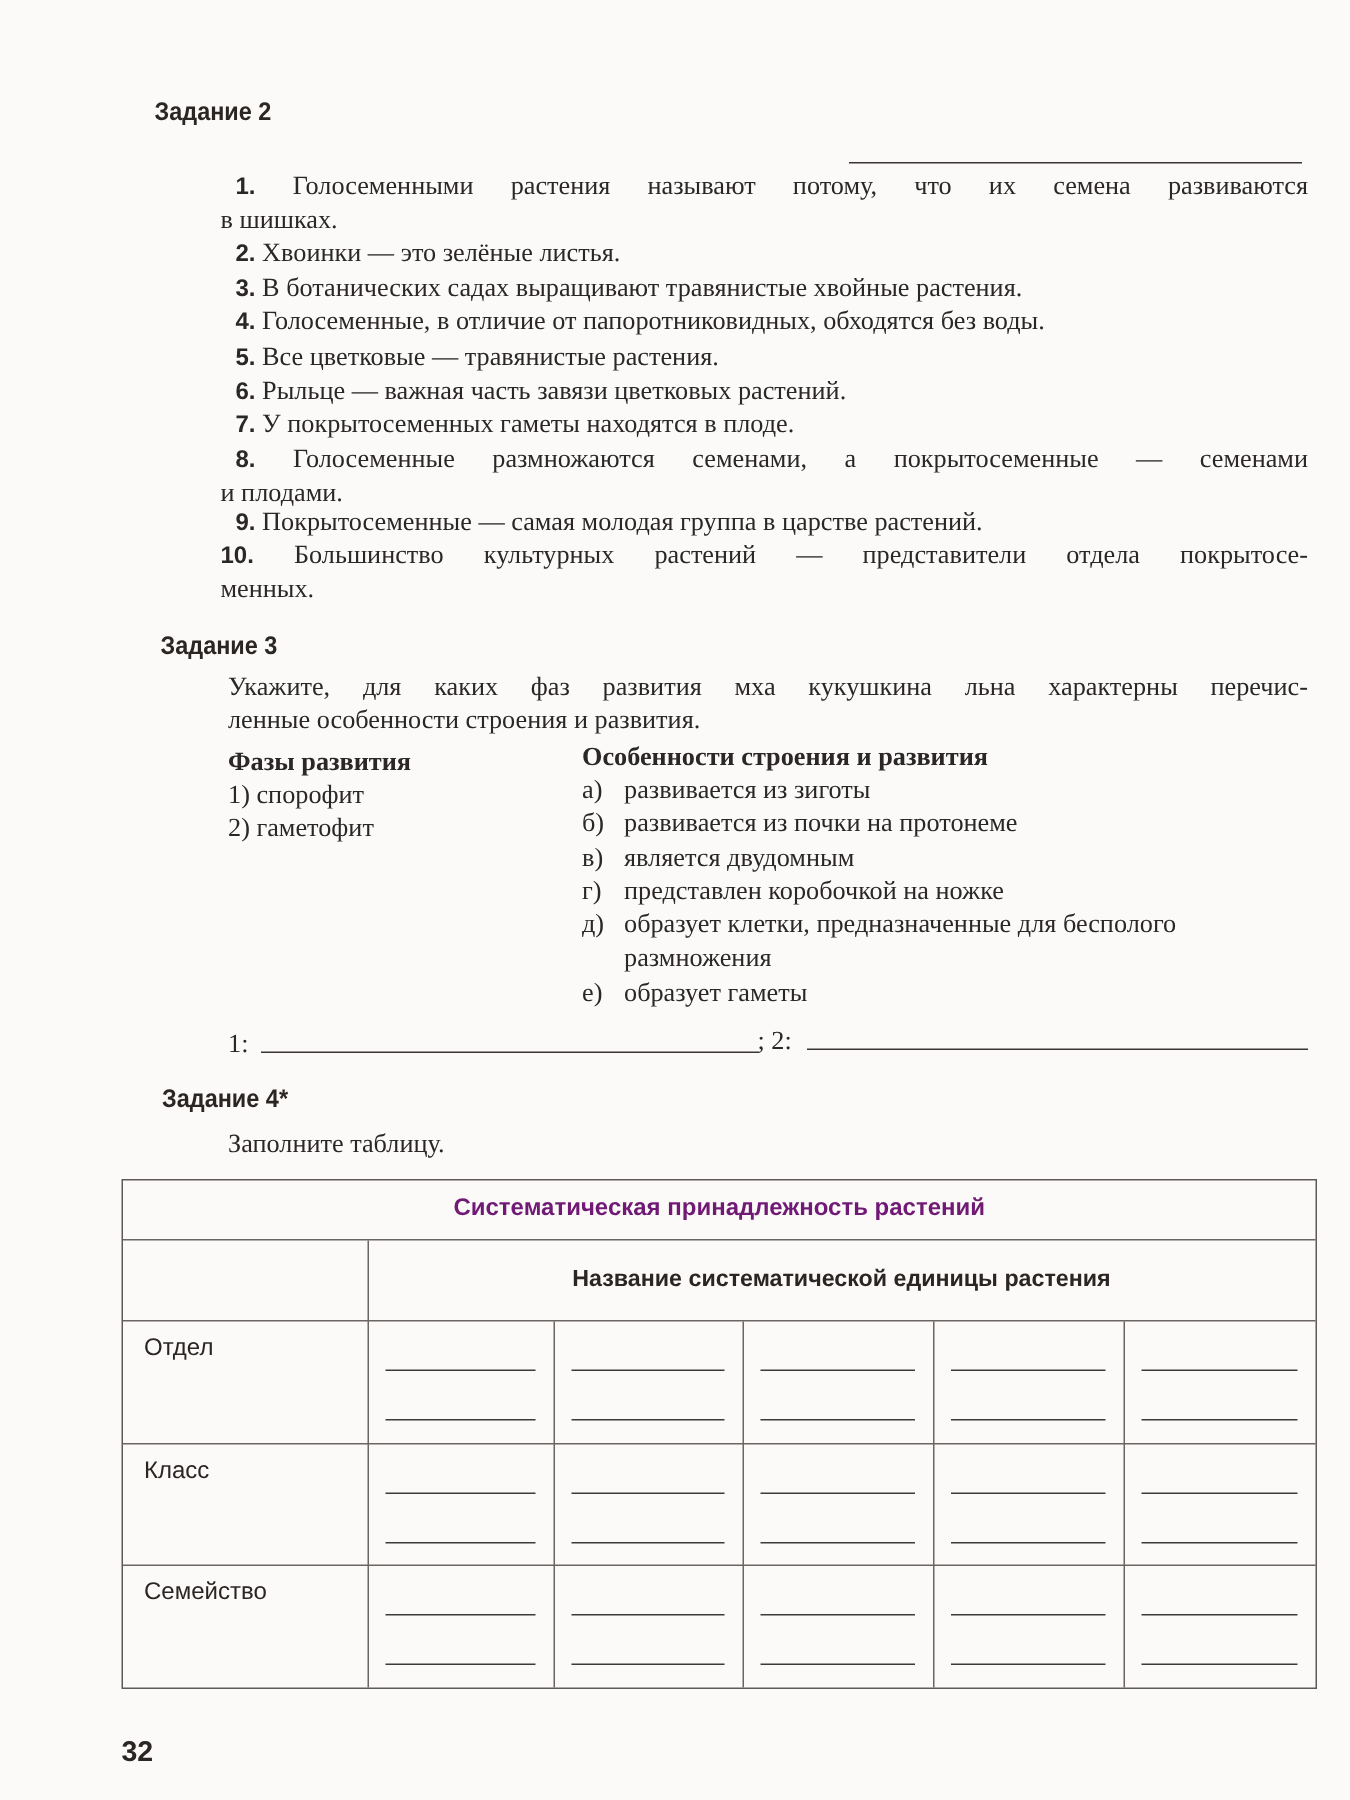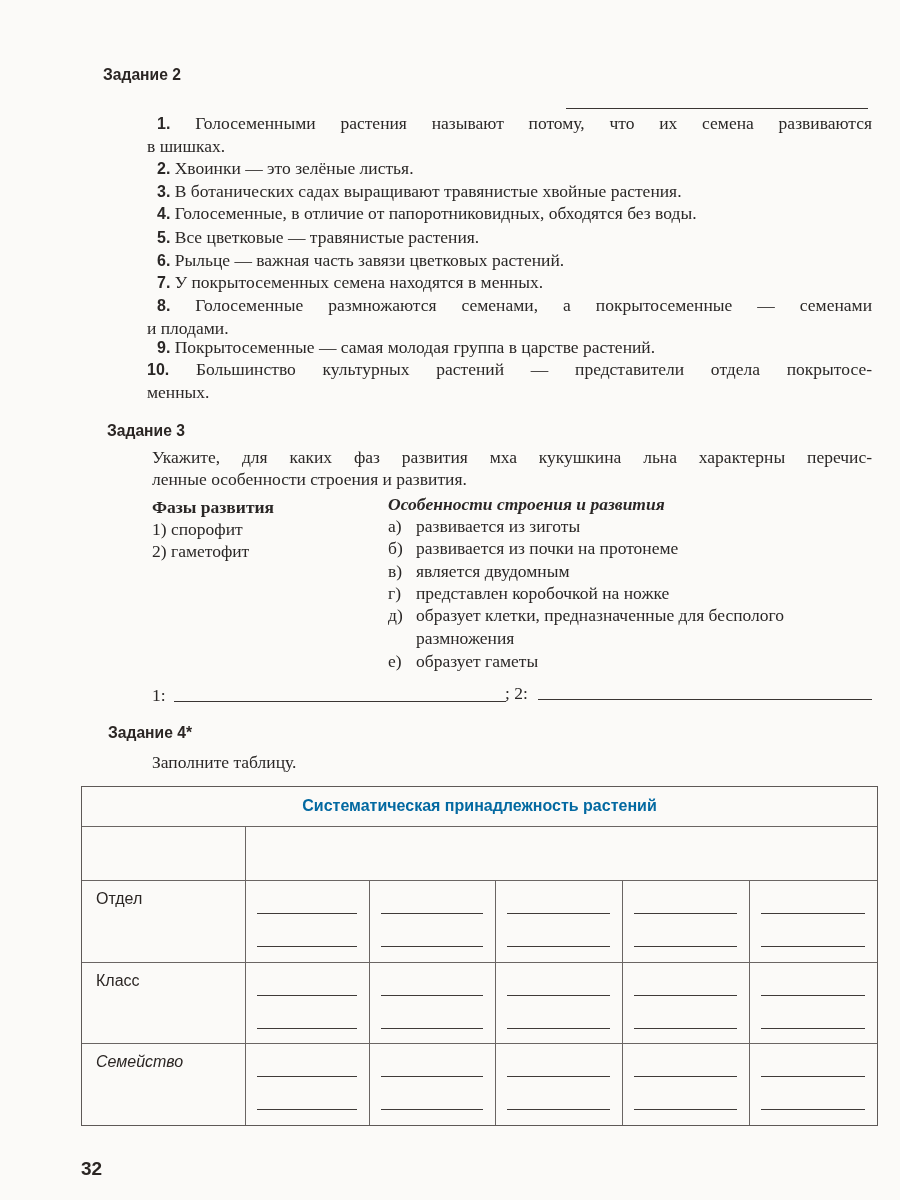--- a/index.html
+++ b/index.html
@@ -21,21 +21,21 @@
   .num { font-family: "Liberation Sans", "DejaVu Sans", sans-serif; font-weight: bold; font-size: 16px; }
   .justify { white-space: normal; text-align: justify; text-align-last: justify; }
   .blank { position: absolute; border-bottom: 1.3px solid #3a3533; height: 0; }
   .bold-serif { font-weight: bold; }
 
   
   .tbl { position: absolute; left: 69px; top: 786px; width: 797px; height: 340px; border: 1.5px solid #5e5957; box-sizing: border-box; }
   .hline { position: absolute; height: 0; border-top: 1.5px solid #6a6563; }
   .vline { position: absolute; width: 0; border-left: 1.5px solid #6a6563; }
   .sans { font-family: "Liberation Sans", "DejaVu Sans", sans-serif; }
-  .tbl-title { position: absolute; left: 0; width: 100%; top: 10px; text-align: center; font-size: 16px; font-weight: bold; color: #0369a1; }
+  .tbl-title { position: absolute; left: 0; width: 100%; top: 10px; text-align: center; font-size: 16px; font-weight: bold; color: #701a75; }
   .tbl-sub { position: absolute; font-size: 15.5px; font-weight: bold; text-align: center; line-height: 21px; color: #2b2624; }
   .row-label { position: absolute; font-size: 16px; color: #2b2624; }
   .tline { position: absolute; height: 0; border-top: 1.3px solid #3f3a38; width: 100px; }
   .page-num { position: absolute; left: 69px; top: 1158px; font-family: "Liberation Sans", "DejaVu Sans", sans-serif; font-weight: bold; font-size: 19px; color: #2b2624; }
 </style>
 </head>
 <body>
 
 <div class="page">
 
@@ -43,37 +43,37 @@
   <div class="blank" style="left:554px; top:108px; width:302px;"></div>
 
   <div id="t2-list">
       <div class="text justify" style="left: 145px; top: 112px; width: 715px;"><span class="num">1.</span> <span>Голосеменными растения называют потому, что их семена развиваются</span></div>
       <div class="text" style="left: 135px; top: 135px;">в шишках.</div>
       <div class="text" style="left: 145px; top: 157px;"><span class="num">2.</span> <span>Хвоинки — это зелёные листья.</span></div>
       <div class="text" style="left: 145px; top: 180px;"><span class="num">3.</span> <span>В ботанических садах выращивают травянистые хвойные растения.</span></div>
       <div class="text" style="left: 145px; top: 202px;"><span class="num">4.</span> <span>Голосеменные, в отличие от папоротниковидных, обходятся без воды.</span></div>
       <div class="text" style="left: 145px; top: 226px;"><span class="num">5.</span> <span>Все цветковые — травянистые растения.</span></div>
       <div class="text" style="left: 145px; top: 249px;"><span class="num">6.</span> <span>Рыльце — важная часть завязи цветковых растений.</span></div>
-      <div class="text" style="left: 145px; top: 271px;"><span class="num">7.</span> <span>У покрытосеменных семена находятся в менных.</span></div>
+      <div class="text" style="left: 145px; top: 271px;"><span class="num">7.</span> <span>У покрытосеменных гаметы находятся в плоде.</span></div>
       <div class="text justify" style="left: 145px; top: 294px; width: 715px;"><span class="num">8.</span> <span>Голосеменные размножаются семенами, а покрытосеменные — семенами</span></div>
       <div class="text" style="left: 135px; top: 317px;">и плодами.</div>
       <div class="text" style="left: 145px; top: 336px;"><span class="num">9.</span> <span>Покрытосеменные — самая молодая группа в царстве растений.</span></div>
       <div class="text justify" style="left: 135px; top: 358px; width: 725px;"><span class="num">10.</span> <span>Большинство культурных растений — представители отдела покрытосе-</span></div>
       <div class="text" style="left: 135px; top: 381px;">менных.</div>
     </div>
 
   <div class="heading" style="left:95px; top:421px;">Задание 3</div>
   <div class="text justify" style="left:140px; top:446px; width:720px;">Укажите, для каких фаз развития мха кукушкина льна характерны перечис-</div>
   <div class="text" style="left:140px; top:468px;">ленные особенности строения и развития.</div>
 
   <div class="text bold-serif" style="left:140px; top:496px;">Фазы развития</div>
   <div class="text" style="left:140px; top:518px;">1) спорофит</div>
   <div class="text" style="left:140px; top:540px;">2) гаметофит</div>
 
-  <div class="text bold-serif" style="left:376px; top:493px;font-style:italic;">Особенности строения и развития</div>
+  <div class="text bold-serif" style="left:376px; top:493px;">Особенности строения и развития</div>
   <div id="t3-features">
       <div class="text" style="left: 376px; top: 515px;">а)</div>
       <div class="text" style="left: 404px; top: 515px;">развивается из зиготы</div>
       <div class="text" style="left: 376px; top: 537px;">б)</div>
       <div class="text" style="left: 404px; top: 537px;">развивается из почки на протонеме</div>
       <div class="text" style="left: 376px; top: 560px;">в)</div>
       <div class="text" style="left: 404px; top: 560px;">является двудомным</div>
       <div class="text" style="left: 376px; top: 582px;">г)</div>
       <div class="text" style="left: 404px; top: 582px;">представлен коробочкой на ножке</div>
       <div class="text" style="left: 376px; top: 604px;">д)</div>
@@ -88,20 +88,21 @@
   <div class="text" style="left:493px; top:682px;">; 2:</div>
   <div class="blank" style="left:526px; top:699px; width:334px;"></div>
 
   <div class="heading" style="left:96px; top:723px;">Задание 4*</div>
   <div class="text" style="left:140px; top:751px;">Заполните таблицу.</div>
 
   <div class="tbl">
     <div class="tbl-title sans">Систематическая принадлежность растений</div>
     <div class="hline" style="left:0; top:39px; width:795px;"></div>
     <div class="vline" style="left:163px; top:40px; height:298px;"></div>
+    <div class="tbl-sub sans" style="left:163px; top:55px; width:632px;">Название систематической единицы растения</div>
     <div class="hline" style="left:0; top:93px; width:795px;"></div>
     <div id="tbl-body">
         <div class="row-label sans" style="left: 14px; top: 103px;">Отдел</div>
         <div class="tline" style="left: 175px; top: 126px; width: 100px;"></div>
         <div class="tline" style="left: 175px; top: 159px; width: 100px;"></div>
         <div class="tline" style="left: 299px; top: 126px; width: 102px;"></div>
         <div class="tline" style="left: 299px; top: 159px; width: 102px;"></div>
         <div class="tline" style="left: 425px; top: 126px; width: 103px;"></div>
         <div class="tline" style="left: 425px; top: 159px; width: 103px;"></div>
         <div class="tline" style="left: 552px; top: 126px; width: 103px;"></div>
@@ -113,21 +114,21 @@
         <div class="tline" style="left: 175px; top: 208px; width: 100px;"></div>
         <div class="tline" style="left: 175px; top: 241px; width: 100px;"></div>
         <div class="tline" style="left: 299px; top: 208px; width: 102px;"></div>
         <div class="tline" style="left: 299px; top: 241px; width: 102px;"></div>
         <div class="tline" style="left: 425px; top: 208px; width: 103px;"></div>
         <div class="tline" style="left: 425px; top: 241px; width: 103px;"></div>
         <div class="tline" style="left: 552px; top: 208px; width: 103px;"></div>
         <div class="tline" style="left: 552px; top: 241px; width: 103px;"></div>
         <div class="tline" style="left: 679px; top: 208px; width: 104px;"></div>
         <div class="tline" style="left: 679px; top: 241px; width: 104px;"></div>
-        <div class="row-label sans" style="left: 14px; top: 266px; font-style: italic;">Семейство</div>
+        <div class="row-label sans" style="left: 14px; top: 266px;">Семейство</div>
         <div class="hline" style="left: 0px; top: 256px; width: 795px;"></div>
         <div class="tline" style="left: 175px; top: 289px; width: 100px;"></div>
         <div class="tline" style="left: 175px; top: 322px; width: 100px;"></div>
         <div class="tline" style="left: 299px; top: 289px; width: 102px;"></div>
         <div class="tline" style="left: 299px; top: 322px; width: 102px;"></div>
         <div class="tline" style="left: 425px; top: 289px; width: 103px;"></div>
         <div class="tline" style="left: 425px; top: 322px; width: 103px;"></div>
         <div class="tline" style="left: 552px; top: 289px; width: 103px;"></div>
         <div class="tline" style="left: 552px; top: 322px; width: 103px;"></div>
         <div class="tline" style="left: 679px; top: 289px; width: 104px;"></div>

